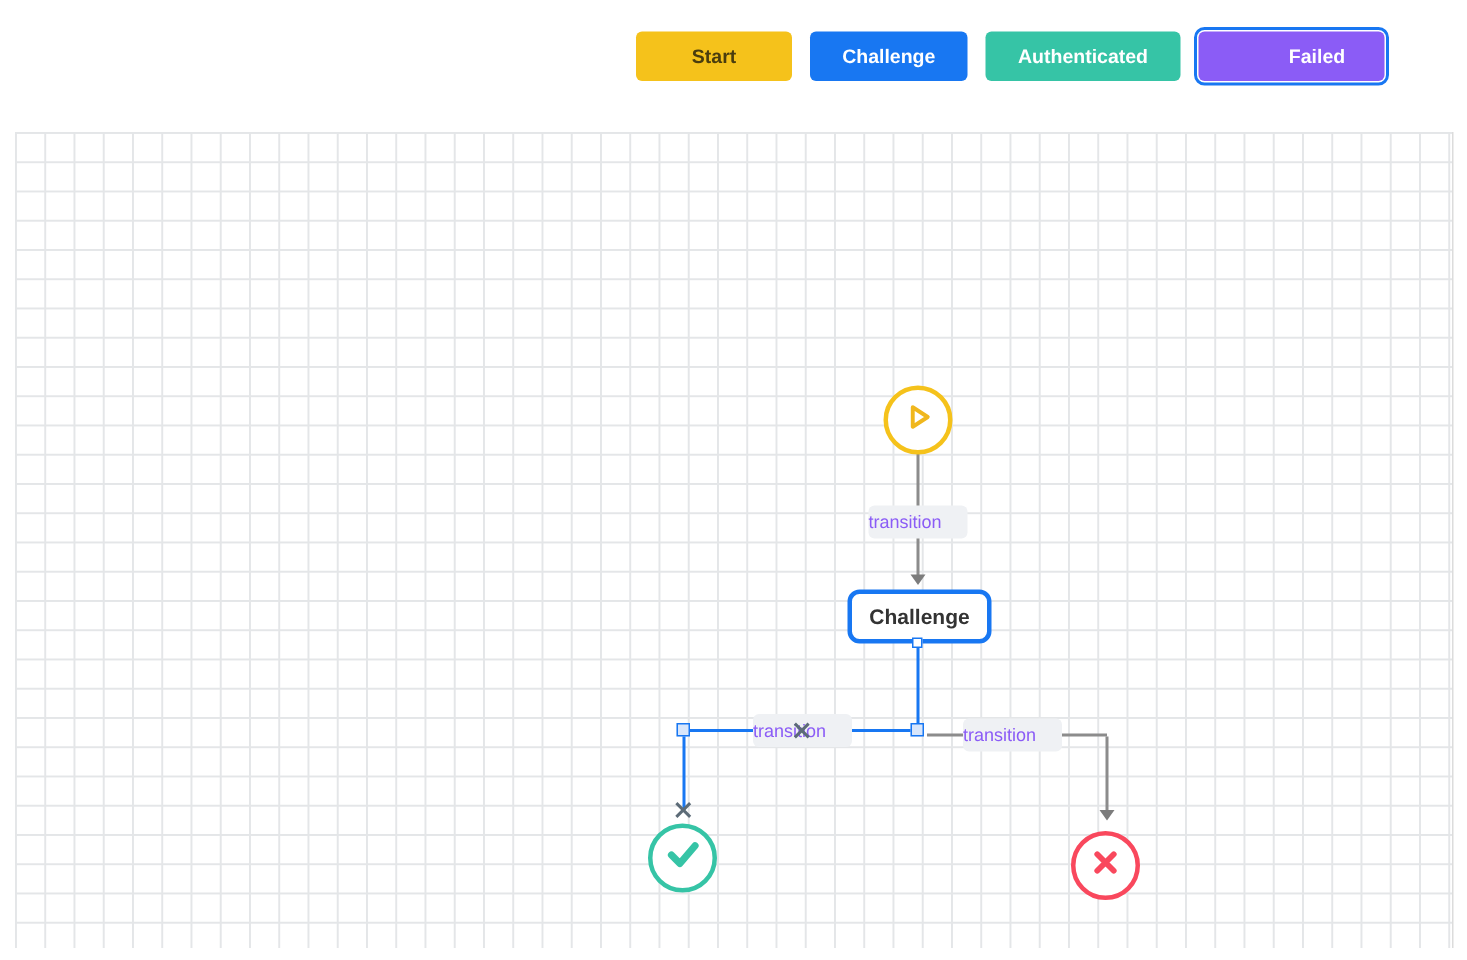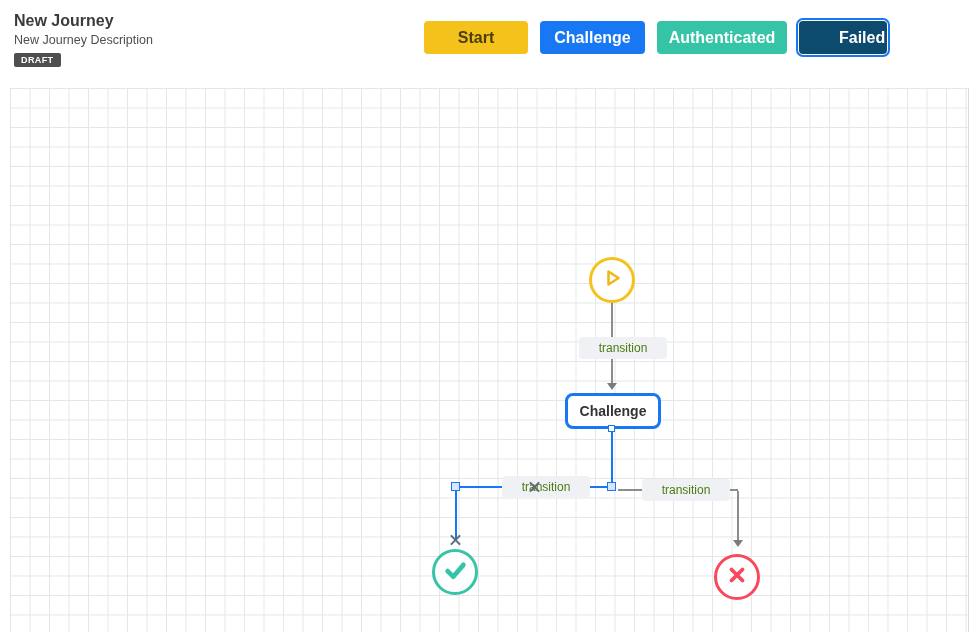--- a/index.html
+++ b/index.html
@@ -6,61 +6,56 @@
   body{font-family:"Liberation Sans","DejaVu Sans",sans-serif;background:#fff;}
   .page{position:relative;width:978px;height:640px;background:#fff;overflow:hidden;}
 
   
   .header{position:absolute;left:0;top:0;width:100%;height:88px;background:#fff;}
   .header-info{position:absolute;left:14px;top:12px;}
   .journey-title{font-size:16px;font-weight:bold;color:#3b3b3b;}
   .journey-subtitle{font-size:12.5px;color:#4e4e4e;margin-top:3px;}
   .draft-badge{display:inline-block;margin-top:6px;background:#4f4f4f;color:#fff;font-size:9px;font-weight:bold;padding:2px 7px;border-radius:2px;letter-spacing:.4px;}
   .palette{position:absolute;left:424px;top:21px;display:flex;gap:12px;}
-  .palette-btn{height:33px;border:none;border-radius:4px;font-weight:bold;font-size:16px;cursor:pointer;font-family:inherit;}
+  .palette-btn{height:33px;border:none;border-radius:4px;font-weight:bold;font-size:13px;cursor:pointer;font-family:inherit;}
   .palette-btn.start{width:104px;background:#f5c21b;color:#4a3d0e;}
   .palette-btn.challenge{width:105px;background:#1877f2;color:#fff;}
   .palette-btn.authenticated{width:130px;background:#36c4a6;color:#fff;}
-  .palette-btn.failed{width:88px;background:#0c4a6e;color:#fff;padding-left:40px;}
+  .palette-btn.failed{width:124px;background:#8b5cf6;color:#fff;padding-left:40px;}
   .palette-btn.selected{outline:2px solid #1877f2;outline-offset:1px;}
 
   
   .canvas{position:absolute;left:10px;top:88px;width:958px;height:544px;background-color:#fff;
     background-image:linear-gradient(#e4e6e8 1px,transparent 1px),linear-gradient(90deg,#e4e6e8 1px,transparent 1px);
     background-size:19.5px 19.5px;border-right:1px solid #dcdcdc;}
 
   
   .edge{position:absolute;background:#8c8c8c;}
   .edge.blue{background:#1877f2;}
   .arrow-down{position:absolute;width:0;height:0;border-left:5px solid transparent;border-right:5px solid transparent;border-top:7px solid #7c7c7c;}
-  .trans-label{position:absolute;width:88px;height:22px;line-height:22px;text-align:center;background:#eff1f4;border-radius:4px;font-size:12px;color:#4d7c0f;}
+  .trans-label{position:absolute;width:66px;height:22px;line-height:22px;text-align:left;background:#eff1f4;border-radius:4px;font-size:12px;color:#8b5cf6;}
   .endpoint-sq{position:absolute;width:9px;height:9px;background:#d8e6fb;border:1px solid #1877f2;box-sizing:border-box;}
   .node-handle{position:absolute;width:7px;height:7px;background:#fff;border:1px solid #1877f2;box-sizing:border-box;}
   .x-marker{position:absolute;width:11px;height:11px;}
   .x-marker::before,.x-marker::after{content:"";position:absolute;left:-1px;top:4.5px;width:13px;height:2px;background:#5c6b77;}
   .x-marker::before{transform:rotate(45deg);}
   .x-marker::after{transform:rotate(-45deg);}
 
   .node-circle{position:absolute;width:40px;height:40px;border-radius:50%;background:#fff;display:flex;align-items:center;justify-content:center;box-sizing:content-box;}
   .start-node{left:579px;top:169px;border:3px solid #f5c21b;}
   .success-node{left:422px;top:461px;border:3px solid #36c4a6;}
   .failed-node{left:704px;top:466px;border:3px solid #f9485d;}
   .challenge-node{position:absolute;left:555px;top:305px;width:90px;height:30px;background:#fff;border:3px solid #1877f2;border-radius:8px;display:flex;align-items:center;justify-content:center;font-size:14px;font-weight:bold;color:#333;cursor:pointer;}
 </style>
 </head>
 <body>
 
 <div class="page">
 
   <div class="header">
-    <div class="header-info">
-      <div class="journey-title">New Journey</div>
-      <div class="journey-subtitle">New Journey Description</div>
-      <span class="draft-badge">DRAFT</span>
-    </div>
     <div class="palette">
       <button class="palette-btn start">Start</button>
       <button class="palette-btn challenge">Challenge</button>
       <button class="palette-btn authenticated">Authenticated</button>
       <button class="palette-btn failed selected">Failed</button>
     </div>
   </div>
 
   <div class="canvas">
 

